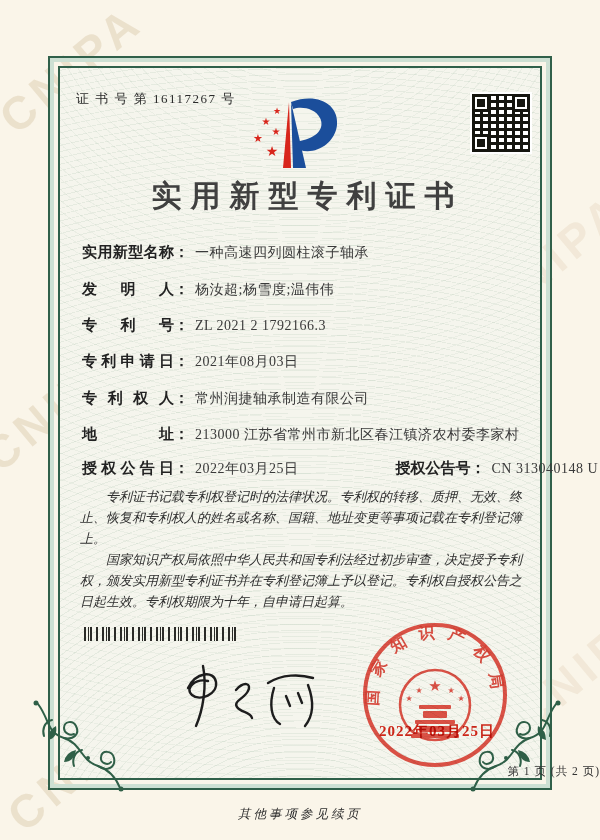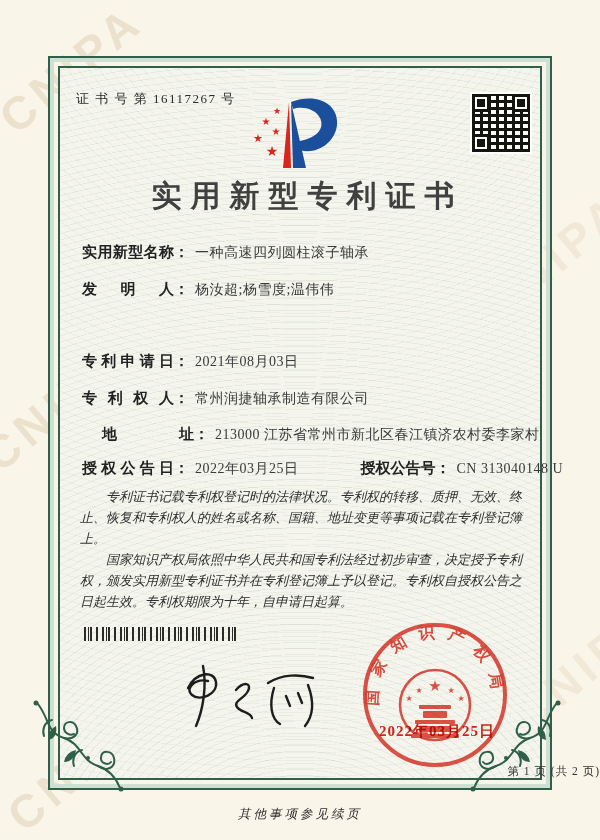--- a/index.html
+++ b/index.html
@@ -53,21 +53,21 @@
     font-size:30px;font-weight:bold;letter-spacing:9px;color:#404040;text-indent:9px;
   }
   .field-row{position:absolute;left:82px;width:448px;font-size:14px;color:#333;white-space:nowrap;}
   .flabel{
     display:inline-block;width:92px;font-size:15px;font-weight:bold;color:#222;
     text-align:justify;text-align-last:justify;vertical-align:bottom;
   }
   .fcolon{font-size:15px;font-weight:bold;color:#222;margin-right:6px;}
   .fvalue{font-size:14px;color:#3a3a3a;letter-spacing:0.5px;}
   .grant-pair2{margin-left:62px;}
-  .grant-pair2 .flabel2{font-size:15px;font-weight:bold;color:#222;}
+  .grant-pair2 .flabel2{font-size:15px;font-weight:bold;color:#222;margin-left:35px;}
   .body-text{
     position:absolute;left:80px;top:486px;width:442px;
     font-size:13px;line-height:21px;color:#2e2e2e;font-style:italic;
     text-align:justify;
   }
   .body-text p{margin:0;text-indent:2em;}
   .barcode{
     position:absolute;left:84px;top:627px;width:156px;height:14px;
     background-image:
       repeating-linear-gradient(90deg,#2b2b28 0 2px,transparent 2px 6px),
@@ -137,27 +137,30 @@
   </div>
 
   <div class="title">实用新型专利证书</div>
 
   <div class="field-row" style="top:243px;">
     <span class="flabel">实用新型名称</span><span class="fcolon">：</span><span class="fvalue">一种高速四列圆柱滚子轴承</span>
   </div>
   <div class="field-row" style="top:280px;">
     <span class="flabel">发明人</span><span class="fcolon">：</span><span class="fvalue">杨汝超;杨雪度;温伟伟</span>
   </div>
+  <div class="field-row" style="top:316px;">
+    <span class="flabel">专利号</span><span class="fcolon">：</span><span class="fvalue">ZL 2021 2 1792166.3</span>
+  </div>
   <div class="field-row" style="top:352px;">
     <span class="flabel">专利申请日</span><span class="fcolon">：</span><span class="fvalue">2021年08月03日</span>
   </div>
   <div class="field-row" style="top:389px;">
     <span class="flabel">专利权人</span><span class="fcolon">：</span><span class="fvalue">常州润捷轴承制造有限公司</span>
   </div>
-  <div class="field-row" style="top:425px;margin-left:20px;">
+  <div class="field-row" style="top:425px;">
     <span class="flabel">地址</span><span class="fcolon">：</span><span class="fvalue">213000 江苏省常州市新北区春江镇济农村委李家村</span>
   </div>
   <div class="field-row" style="top:459px;">
     <span class="flabel">授权公告日</span><span class="fcolon">：</span><span class="fvalue">2022年03月25日</span><span class="grant-pair2"><span class="flabel2">授权公告号</span><span class="fcolon">：</span><span class="fvalue">CN 313040148 U</span></span>
   </div>
 
   <div class="body-text">
     <p>专利证书记载专利权登记时的法律状况。专利权的转移、质押、无效、终止、恢复和专利权人的姓名或名称、国籍、地址变更等事项记载在专利登记簿上。</p>
     <p>国家知识产权局依照中华人民共和国专利法经过初步审查，决定授予专利权，颁发实用新型专利证书并在专利登记簿上予以登记。专利权自授权公告之日起生效。专利权期限为十年，自申请日起算。</p>
   </div>

